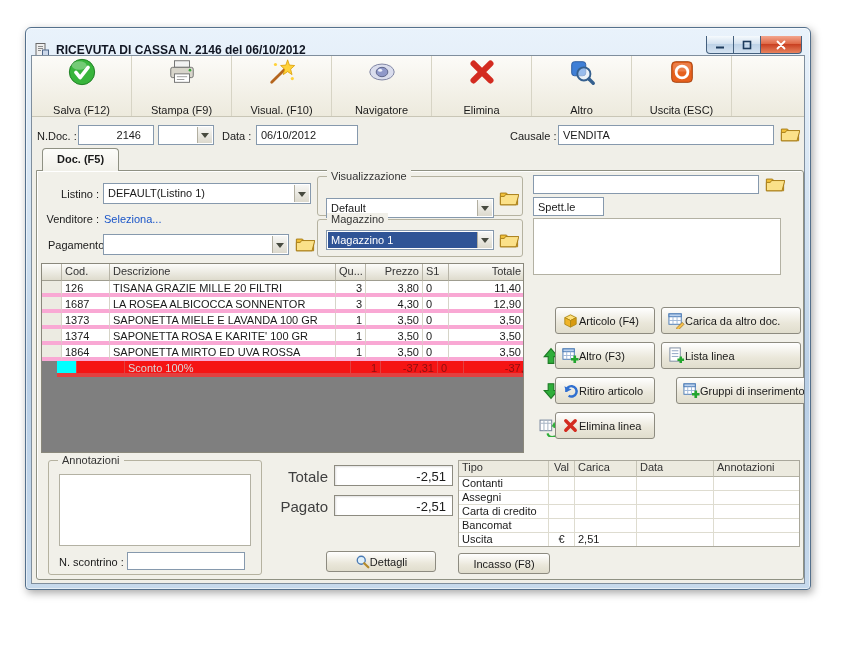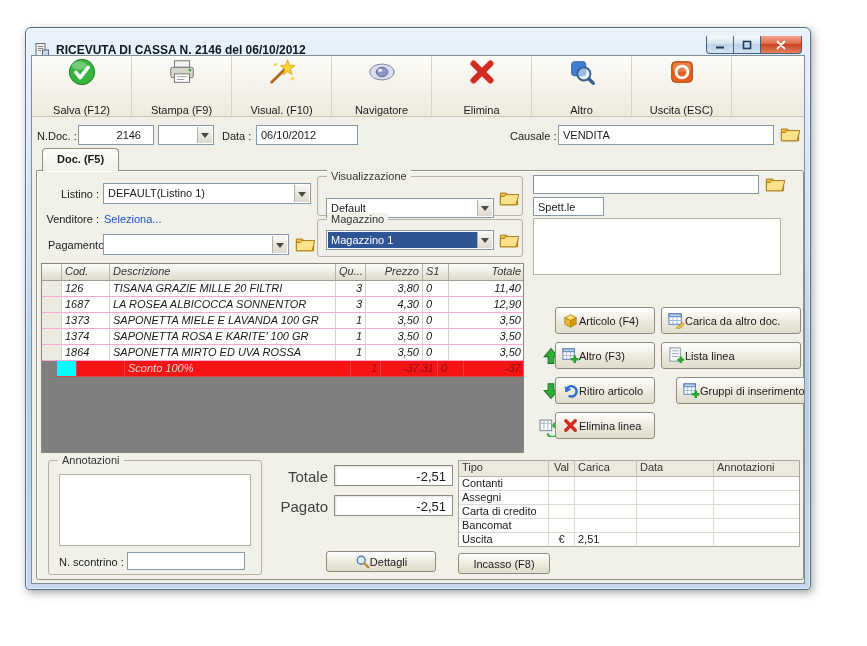--- a/index.html
+++ b/index.html
@@ -63,26 +63,26 @@
   
   .tab { position:absolute; left:10px; top:92px; height:23px; padding:4px 14px 0 14px;
          background:linear-gradient(#fdfdfa,#f1f0e9); border:1px solid #8f9183; border-bottom:none;
          border-radius:4px 4px 0 0; font-weight:bold; z-index:2; }
   .tabpanel { position:absolute; left:4px; top:114px; width:768px; height:410px; background:#f1f0e9;
               border:1px solid #8f9183; border-radius:0 3px 3px 3px;
               box-shadow:inset 1px 1px 0 #fff; z-index:1; }
 
   
   .grid { position:absolute; background:#7f7f7f; border:1px solid #8a887c; overflow:hidden; }
-  .g-head, .g-row { display:flex; width:100%;font-style:italic; }
+  .g-head, .g-row { display:flex; width:100%; }
   .g-head { height:17px; }
   .g-head .gc { background:linear-gradient(#fcfcfa,#dedbcd); border-right:1px solid #b8b5a8;
                 border-bottom:1px solid #9f9d90; color:#333; }
   .g-row { height:16px; background:#fff; }
-  .g-row .gc { border-right:1px solid #d6d4c8; border-bottom:1px solid #f9a8d4; }
+  .g-row .gc { border-right:1px solid #d6d4c8; border-bottom:4px solid #f9a8d4; }
   .gc { flex:none; padding:1px 3px; font-size:11px; line-height:13px; white-space:nowrap; overflow:hidden; }
   .c-sel{width:20px;} .c-cod{width:48px;} .c-desc{width:226px;} .c-qu{width:30px;}
   .c-prezzo{width:57px;} .c-s1{width:26px;} .c-tot{width:76px;}
   .g-row .c-sel { background:#ecebe2; }
   .num { text-align:right; } .ctr { text-align:left; }
   .g-row.discount { background:#f51414;margin-left:15px; }
   .g-row.discount .gc { border-color:#e24040; color:#8b1010; }
   .g-row.discount .c-desc { color:#d8d8d8; }
   .g-row.discount .c-sel { background:#00ffff; }
 

